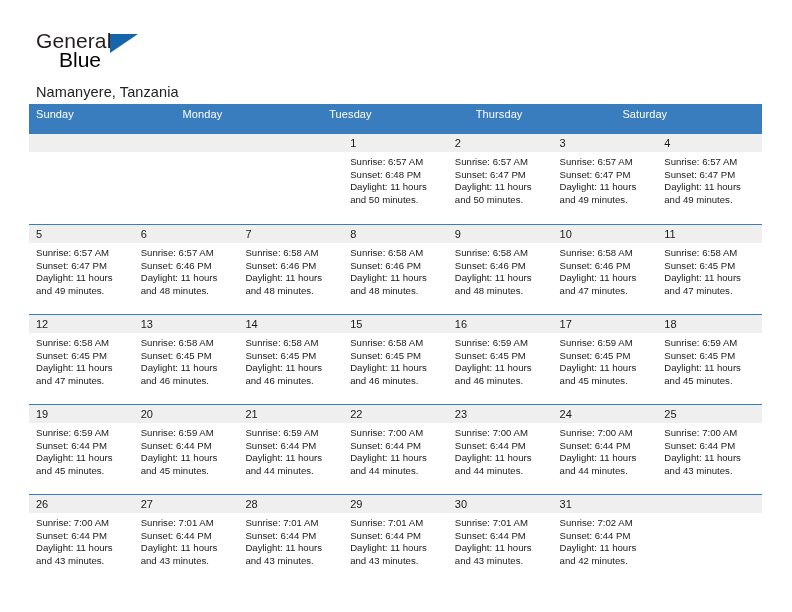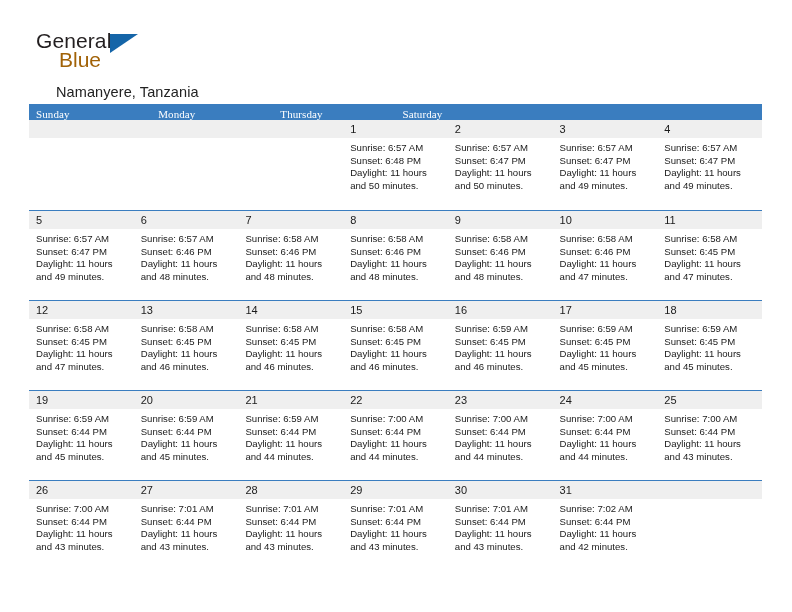--- a/index.html
+++ b/index.html
@@ -42,21 +42,21 @@
   }
   .logo-general {
     font-size: 21px;
     color: #231f20;
     letter-spacing: 0.1px;
     display: block;
     font-family: "Liberation Sans", sans-serif;
   }
   .logo-blue {
     font-size: 21px;
-    color: #a16207;
+    color: #000000;
     display: block;
     margin-left: 23px;
     margin-top: -2px;
     font-family: "Liberation Sans", sans-serif;
   }
   .logo-triangle {
     position: absolute;
     right: 13px;
     top: 4px;
     width: 0;
@@ -74,37 +74,35 @@
     font-weight: normal;
     color: #222222;
     line-height: 1.15;
     letter-spacing: 0.2px;
   }
   .cal-subtitle {
     font-size: 14.5px;
     color: #222222;
     margin-top: 7px;
     letter-spacing: 0.1px;
-    margin-left: 20px;
   }
 
   
   .calendar {
     position: absolute;
     left: 29px;
     top: 104px;
     width: 733px;
   }
 
   .weekday-row {
     display: grid;
-    grid-template-columns: repeat(6, 1fr);
+    grid-template-columns: repeat(5, 1fr);
     background: #3a7dbf;
-    height: 16px;
-    font-family: Liberation Serif, serif;
+    height: 30px;
   }
   .weekday {
     color: #ffffff;
     font-size: 11px;
     line-height: 21px;
     padding-left: 7px;
     letter-spacing: 0.1px;
     white-space: nowrap;
     overflow: hidden;
   }
@@ -159,20 +157,21 @@
     <div class="title-block">
       <div class="cal-subtitle">Namanyere, Tanzania</div>
     </div>
 
   </div>
 
   <div class="calendar">
     <div class="weekday-row" id="weekday-row">
         <div class="weekday">Sunday</div>
         <div class="weekday">Monday</div>
+        <div class="weekday">Tuesday</div>
         <div class="weekday">Thursday</div>
         <div class="weekday">Saturday</div>
       </div>
     <div id="weeks-container">
         <div class="week-row first">
           <div class="day-cell empty">
             <div class="day-head"></div>
             <div class="day-body"></div>
           </div>
           <div class="day-cell empty">

